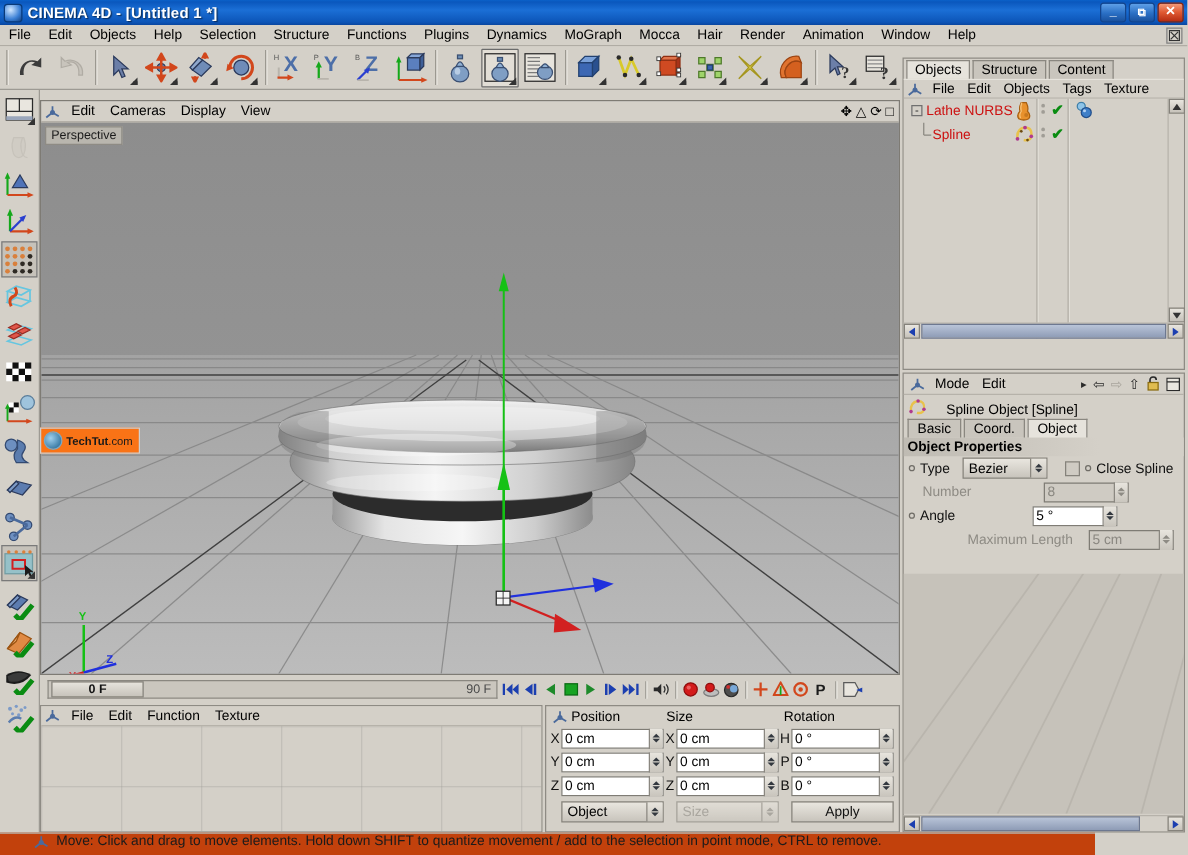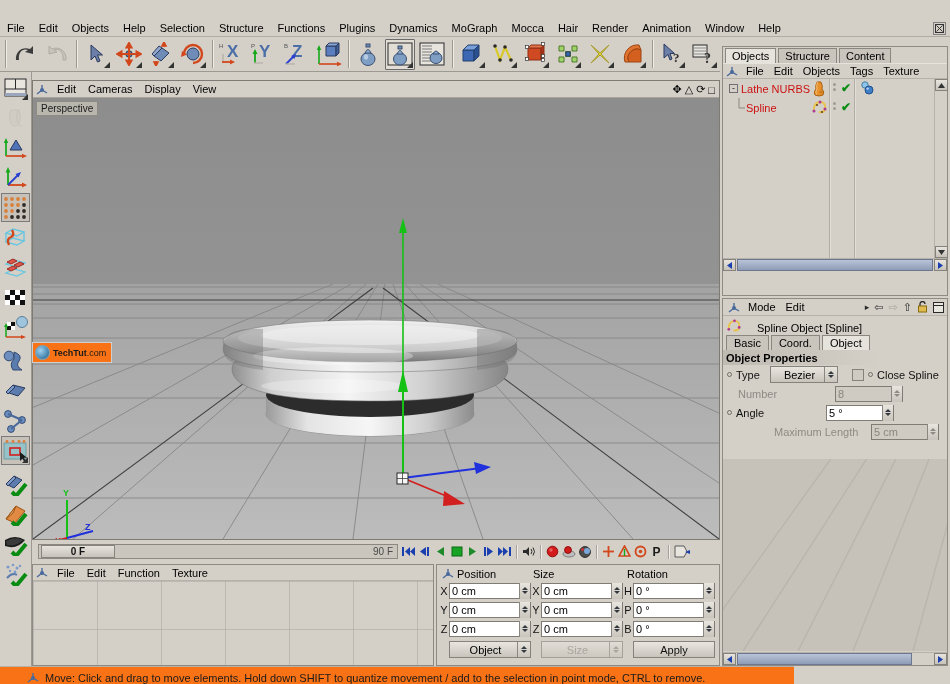--- a/index.html
+++ b/index.html
@@ -163,21 +163,21 @@
   .spin i { width:0;height:0;border-left:3px solid transparent;border-right:3px solid transparent; }
   .spin i.u { border-bottom:3px solid #33383f; }
   .spin i.d { border-top:3px solid #33383f; }
   .btn3d {
     height:17px; background:linear-gradient(to bottom,#e9e6df,#c8c4bc);
     border:1px solid #85827b; display:flex; align-items:center; justify-content:center;
     font-size:11px; color:#111;
   }
   .combo { display:flex; align-items:center; height:17px;
            background:linear-gradient(to bottom,#e9e6df,#c8c4bc); border:1px solid #85827b; }
-  .combo .cl { flex:1; padding-left:4px; font-size:11px;text-align:center; }
+  .combo .cl { flex:1; padding-left:4px; font-size:11px; }
   .combo .cbx { width:13px; height:15px; border-left:1px solid #8a8780;
                 background:linear-gradient(to bottom,#e8e5de,#c9c5bd);
                 display:flex; flex-direction:column; align-items:center; justify-content:center; gap:1px; }
   .combo .cbx i { width:0;height:0;border-left:3px solid transparent;border-right:3px solid transparent; }
   .combo .cbx i.u { border-bottom:3px solid #33383f; }
   .combo .cbx i.d { border-top:3px solid #33383f; }
 
   
   .panel { position:absolute; background:#d4d0c8; border:1px solid #8e8b84; }
   .objmgr { left:722px; top:46px; width:226px; height:250px; }
@@ -224,20 +224,35 @@
   .bullet { width:5px;height:5px;border:1px solid #6f6c66;border-radius:50%;background:#d4d0c8; flex:none;}
   .checkbox { width:12px;height:12px;background:#cfcbc3;border:1px solid #85827b; flex:none;}
   .am-blank { background:#c6c2ba; position:absolute; left:0; right:0; }
   .nowrap { white-space:nowrap; }
 </style>
 </head>
 <body>
 
 <div id="app">
 
+  <div class="titlebar">
+    <div class="tb-icon"></div>
+    <div class="tb-text">CINEMA 4D - [Untitled 1 *]</div>
+    <div class="tb-buttons">
+      <div class="tb-btn">
+          <span>_</span>
+        </div>
+      <div class="tb-btn">
+          <span style="font-size:9px;">⧉</span>
+        </div>
+      <div class="tb-btn close">
+          <span>✕</span>
+        </div>
+    </div>
+  </div>
 
   <div class="menubar">
     <div class="mi">File</div>
     <div class="mi">Edit</div>
     <div class="mi">Objects</div>
     <div class="mi">Help</div>
     <div class="mi">Selection</div>
     <div class="mi">Structure</div>
     <div class="mi">Functions</div>
     <div class="mi">Plugins</div>
@@ -1312,21 +1327,21 @@
       <div class="sb-thumb" style="width:175px;margin:0 1px;"></div>
       <div style="flex:1;"></div>
       <div class="sb-arrow">
         <svg width="5" height="7" viewBox="0 0 5 7">
             <polygon points="0,0 0,7 5,3.5" fill="#1c3fb0"></polygon>
           </svg>
       </div>
     </div>
   </div>
 
-  <div style="position:absolute;left:0;top:666px;width:794px;height:18px;background:#f97316;border-top:1px solid #b6b2aa;display:flex;align-items:flex-end;padding-left:26px;">
+  <div style="position:absolute;left:0;top:666px;width:876px;height:18px;background:#c2410c;border-top:1px solid #b6b2aa;display:flex;align-items:flex-start;padding-left:26px;">
     <svg width="14" height="13" viewBox="0 0 14 13" style="margin-right:5px;flex:none;">
       <circle cx="7" cy="7" r="2" fill="#4a6a9c"></circle>
       <g stroke="#4a6a9c" stroke-width="1.4">
           <line x1="7" y1="7" x2="7" y2="2"></line>
           <line x1="7" y1="7" x2="2" y2="11"></line>
           <line x1="7" y1="7" x2="12" y2="10"></line>
         </g>
     </svg>
     <span style="font-size:11px;color:#1b1b1b;white-space:nowrap;">Move: Click and drag to move elements. Hold down SHIFT to quantize movement / add to the selection in point mode, CTRL to remove.</span>
   </div>

